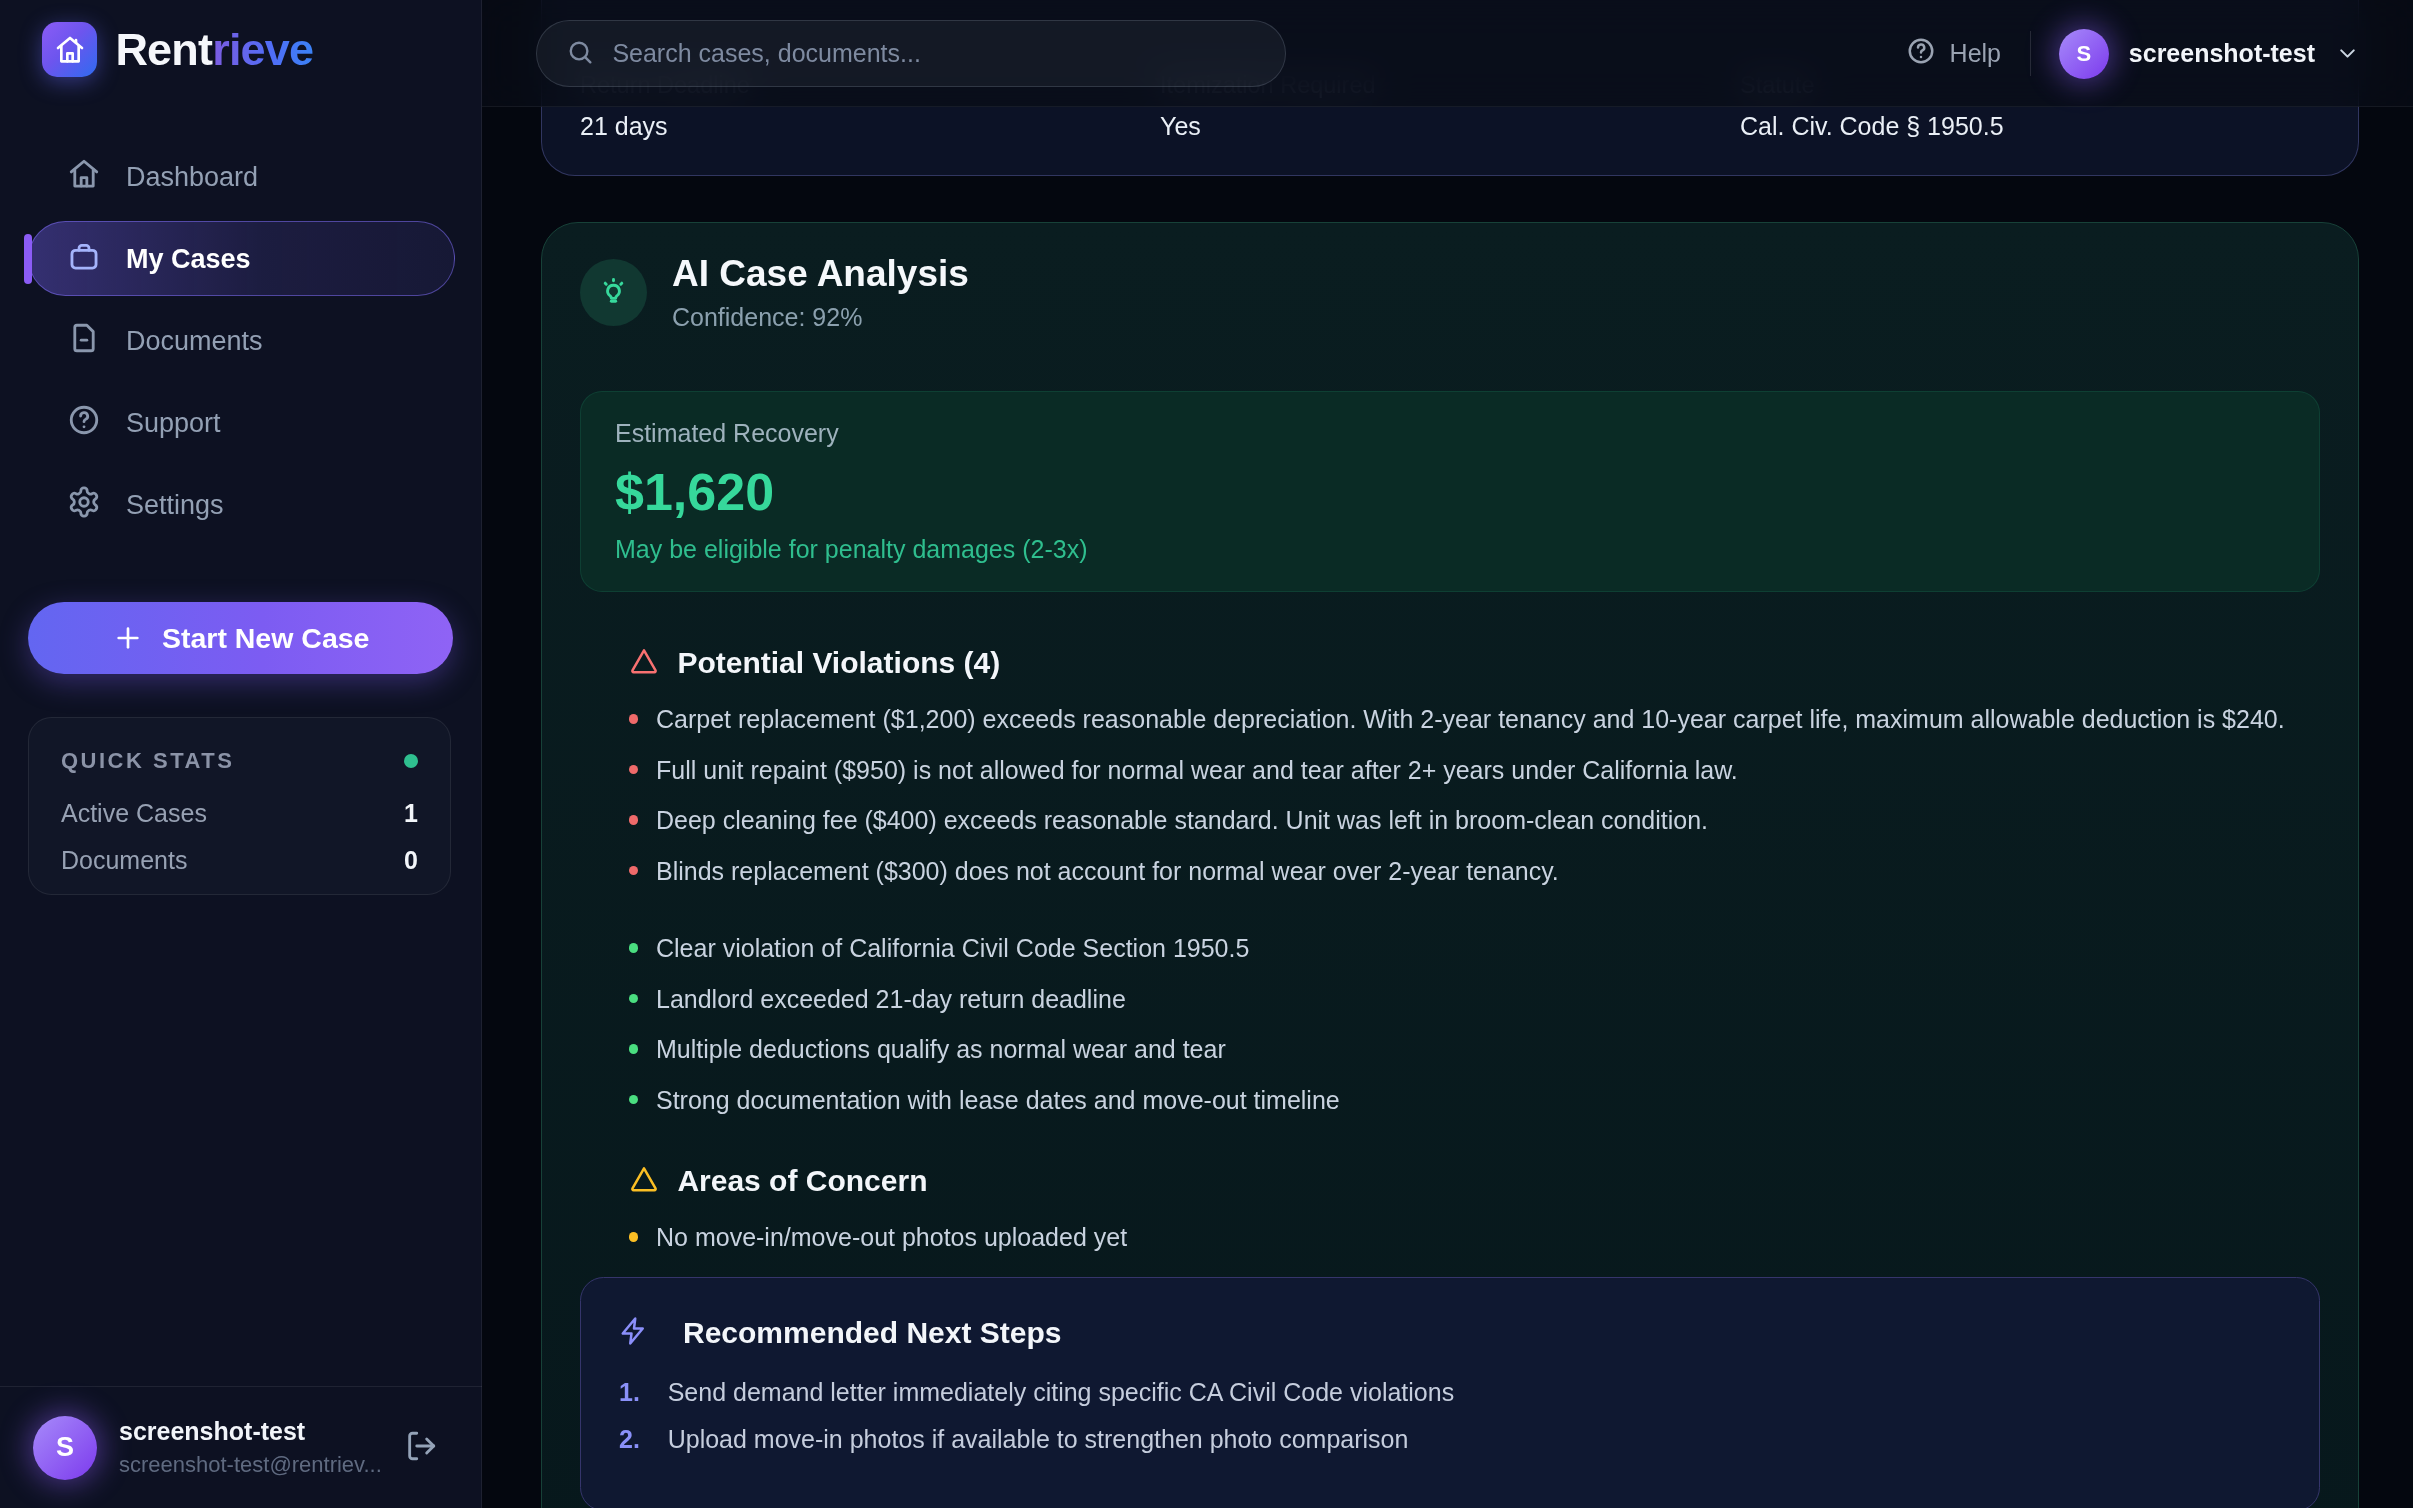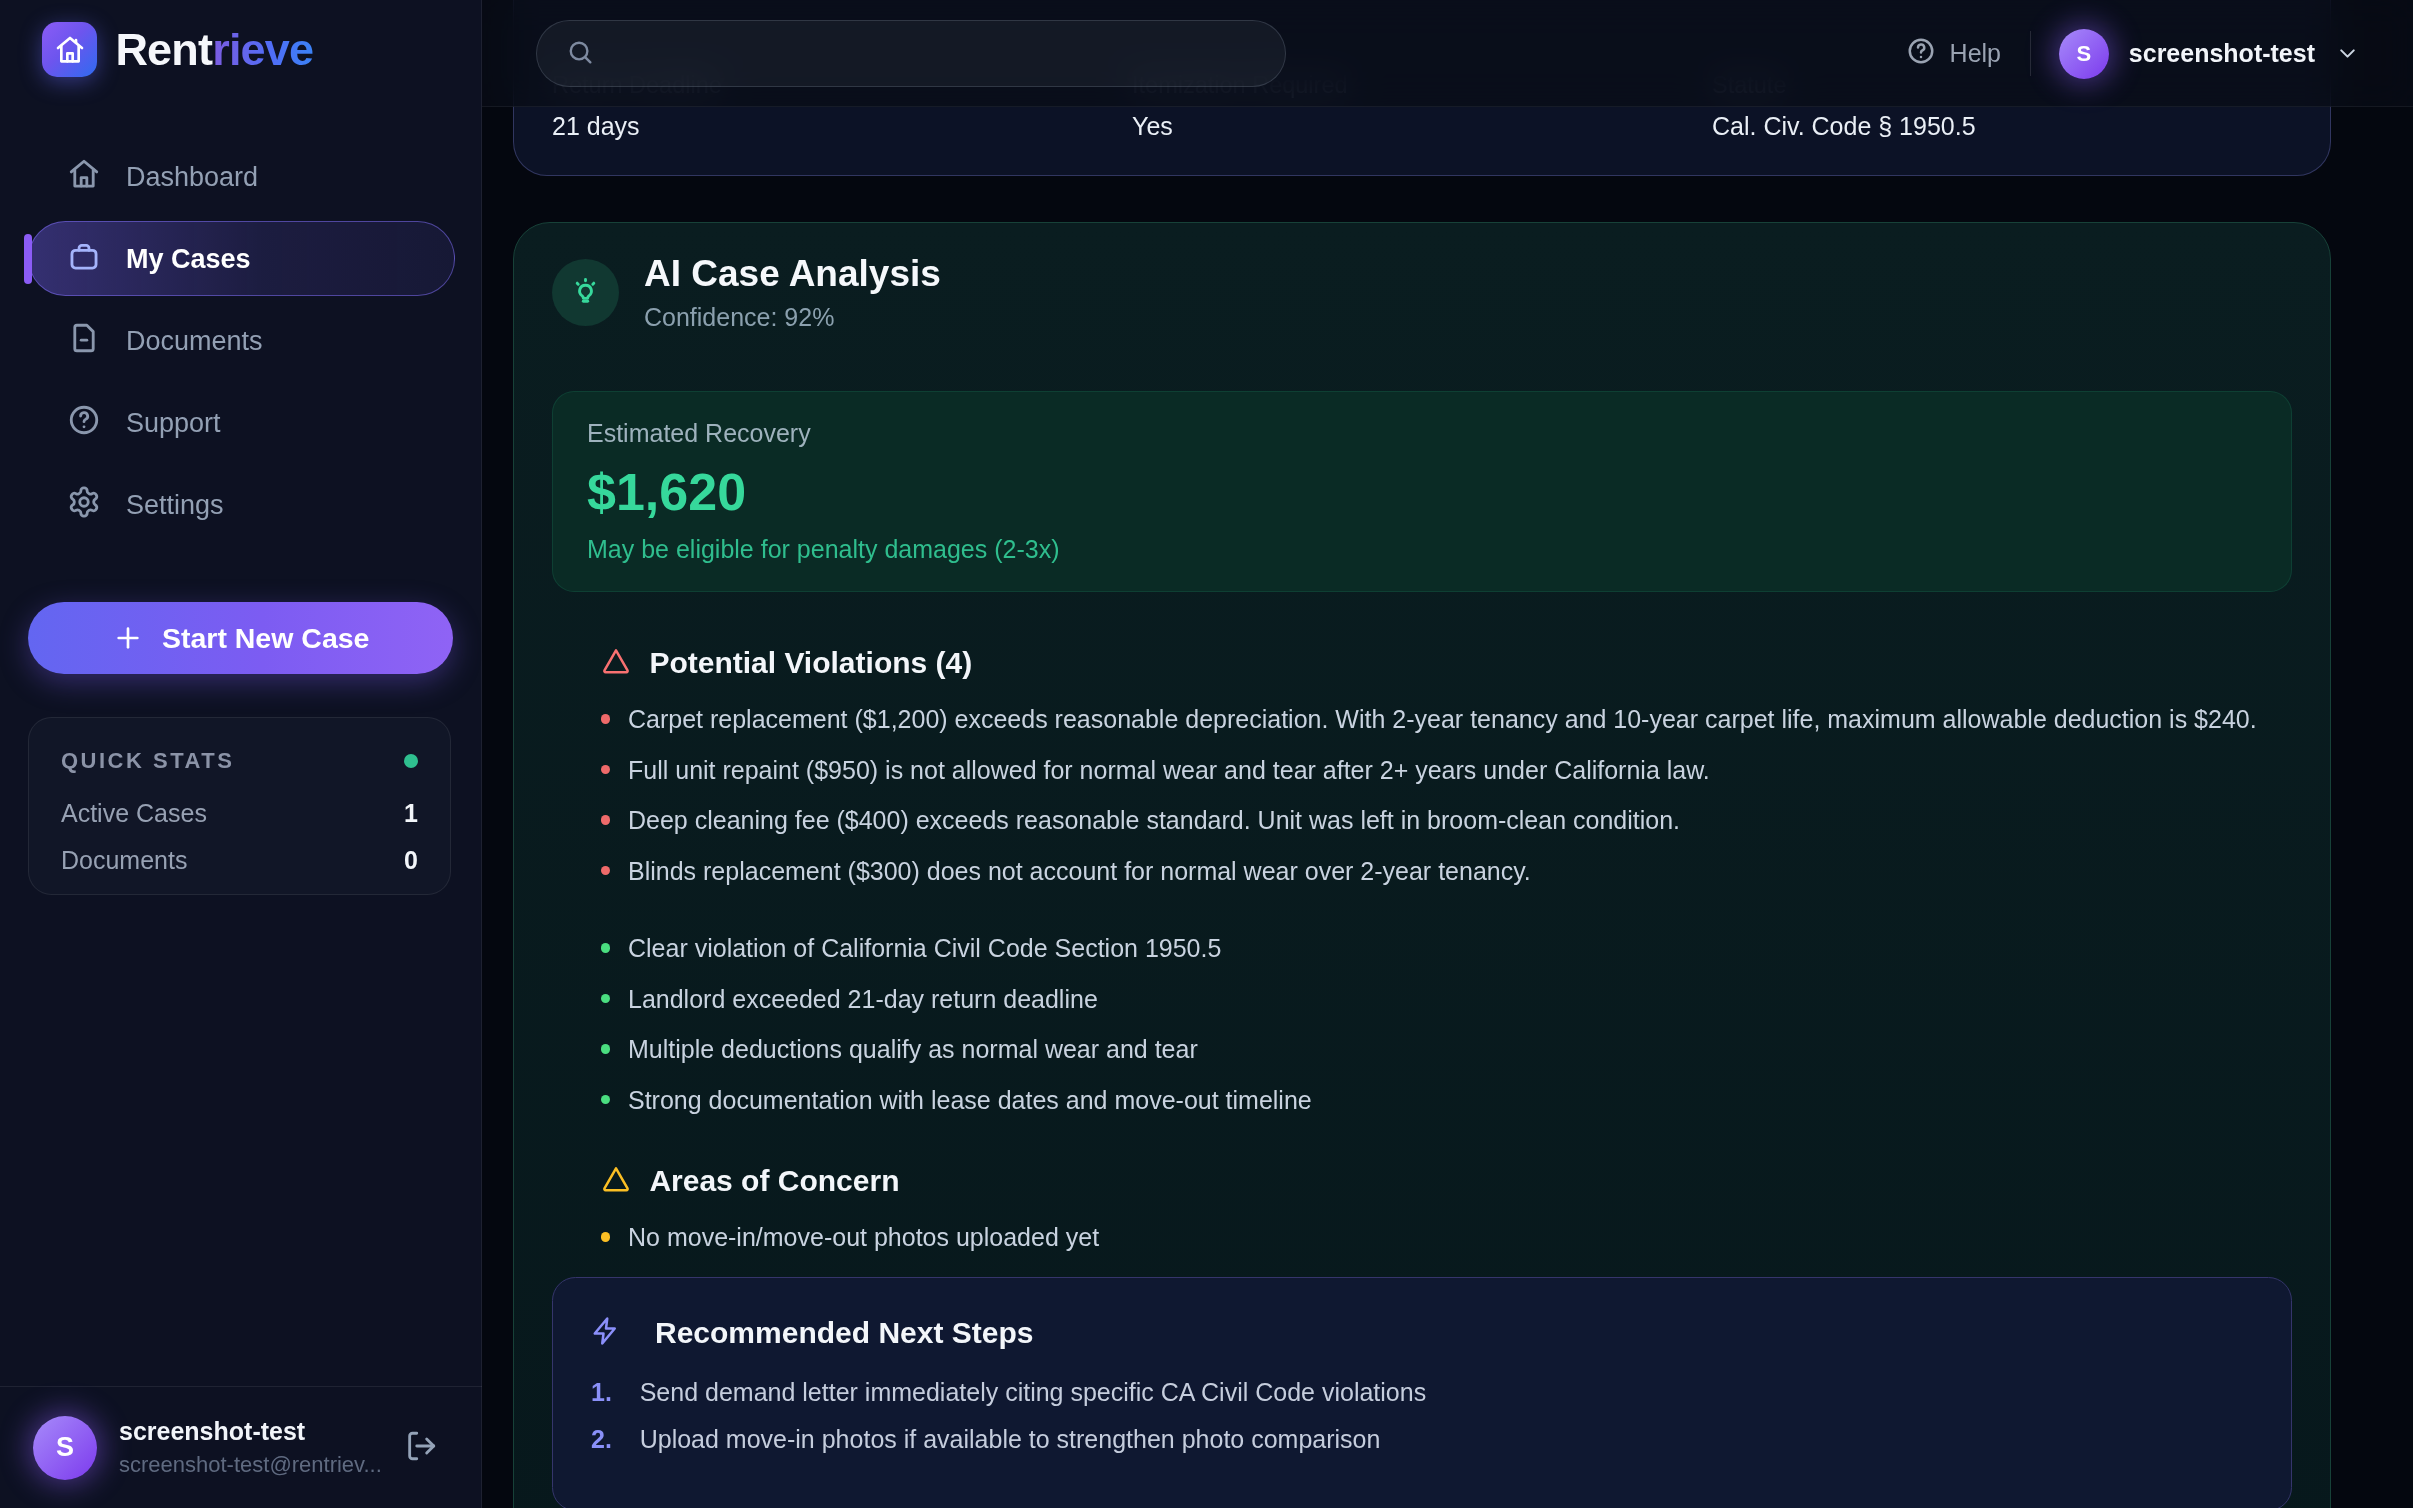--- a/index.html
+++ b/index.html
@@ -82,21 +82,21 @@
   .header-right { position:absolute; right:54px; top:0; height:107px;
     display:flex; align-items:center; }
   .help { display:flex; align-items:center; gap:13.4px; color:#9aa3b2; font-size:25px; cursor:pointer; }
   .help svg { width:30px; height:30px; stroke:#9aa3b2; }
   .header-divider { width:0.8px; height:45px; background:rgba(255,255,255,0.12); margin:0 28.5px; }
   .user-menu { display:flex; align-items:center; gap:20px; cursor:pointer; }
   .user-menu-name { color:#f2f5fa; font-size:25px; font-weight:700; }
   .user-menu svg.chev { width:25px; height:25px; stroke:#cbd5e1; }
 
   
-  .main { position:absolute; left:454px; top:0; width:1932px; height:1508px; z-index:1; }
+  .main { position:absolute; left:482px; top:0; width:1932px; height:1508px; z-index:1; }
   .ghost { position:absolute; top:11.7px; left:65px; width:587px; height:42px;
     border-radius:11.7px; background:rgba(125,140,170,0.16); filter:blur(5.9px); }
 
   .card1 { position:absolute; top:-80px; left:59px; width:1818px; height:256px;
     border-radius:34px; background:#0c1226; border:1.7px solid rgba(95,99,168,0.45); }
   .card1-grid { position:absolute; left:38px; right:38px; bottom:34px;
     display:grid; grid-template-columns:1fr 1fr 1fr; }
   .field-label { color:#6b7690; font-size:23.5px; margin-bottom:13.4px; }
   .field-value { color:#eaeff6; font-size:25px; }
 
@@ -259,20 +259,21 @@
   </div>
 
   <div class="header">
     <div class="search">
       <span>
         <svg viewBox="0 0 24 24">
             <circle cx="11" cy="11" r="7"></circle>
             <path d="m20.5 20.5-4-4"></path>
           </svg>
       </span>
+      <input type="text" placeholder="Search cases, documents..." style="">
     </div>
     <div class="header-right">
       <div class="help">
         <span>
           <svg viewBox="0 0 24 24">
               <circle cx="12" cy="12" r="9"></circle>
               <path d="M9.6 9.2a2.5 2.5 0 1 1 3.4 2.4c-.7.3-1 .8-1 1.6"></path>
               <path d="M12 16.8h.01"></path>
             </svg>
         </span>

